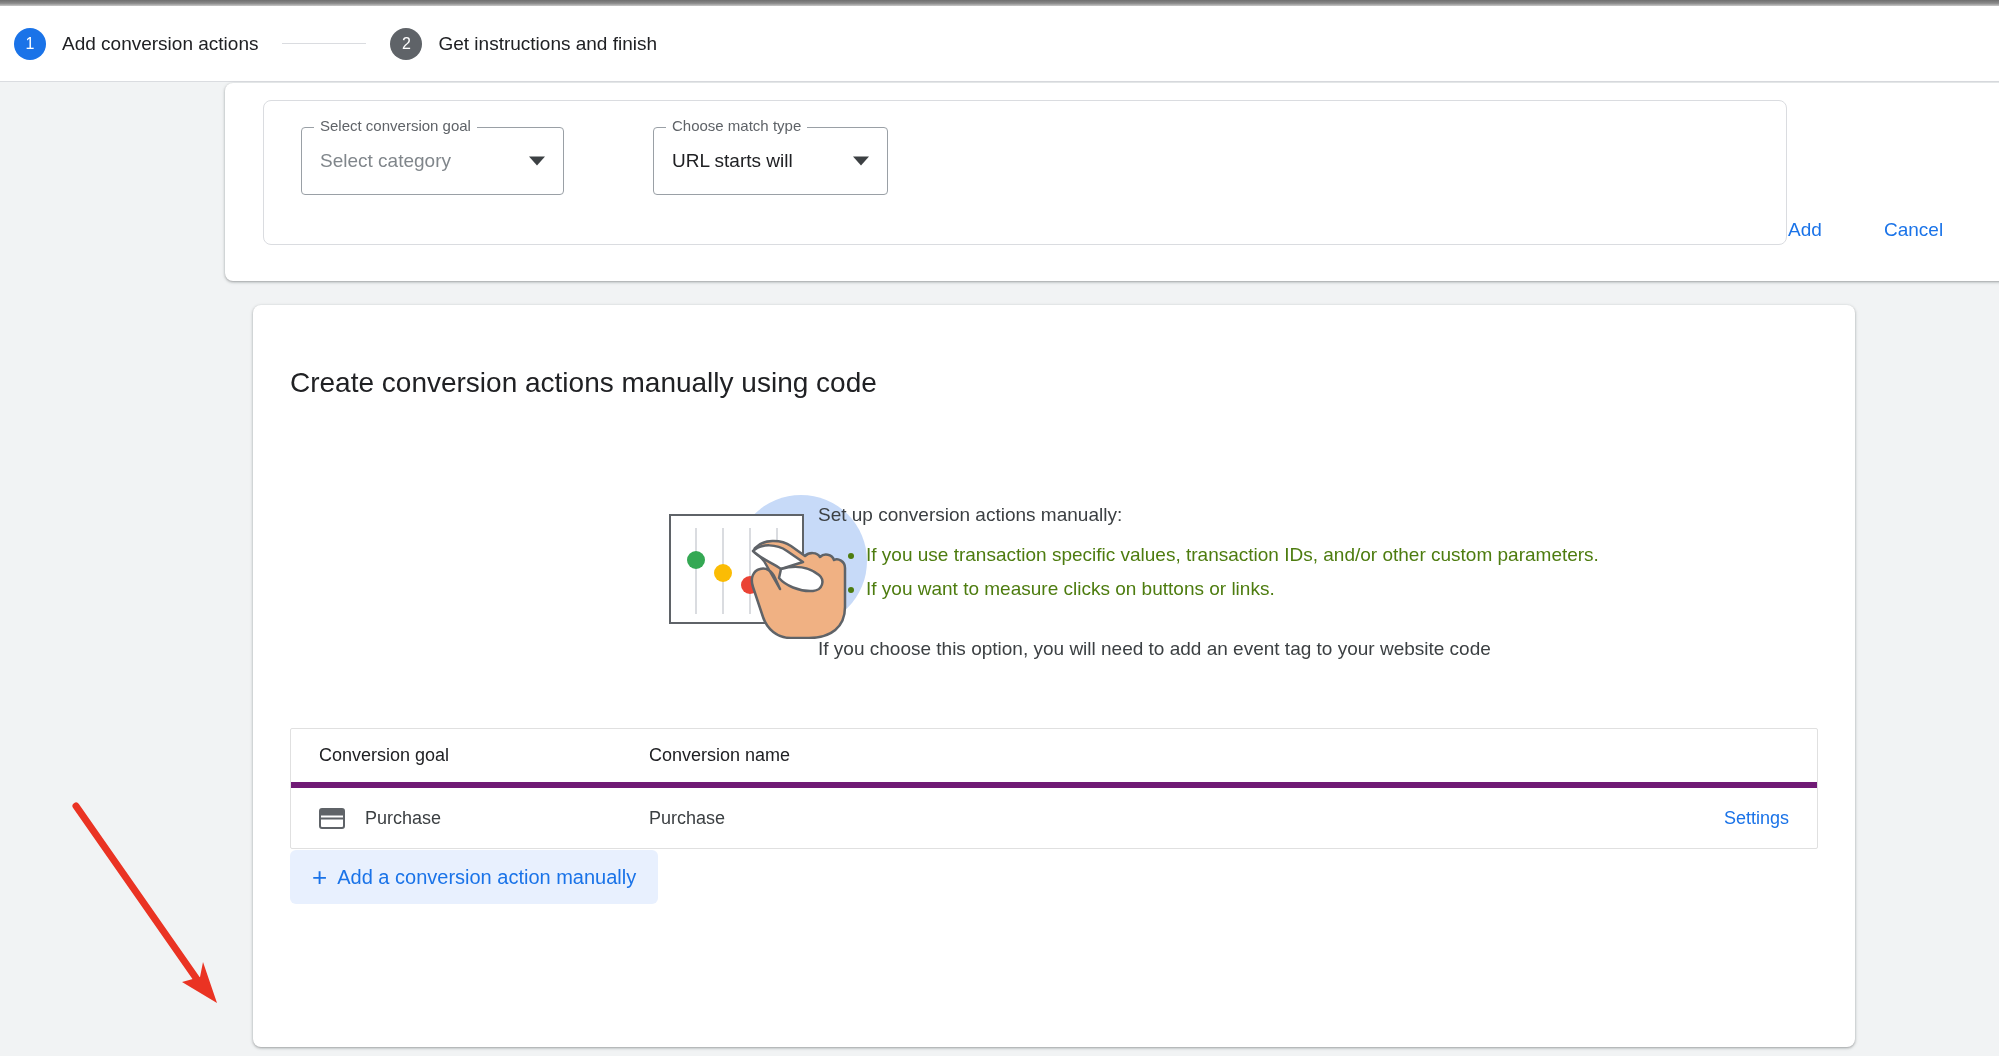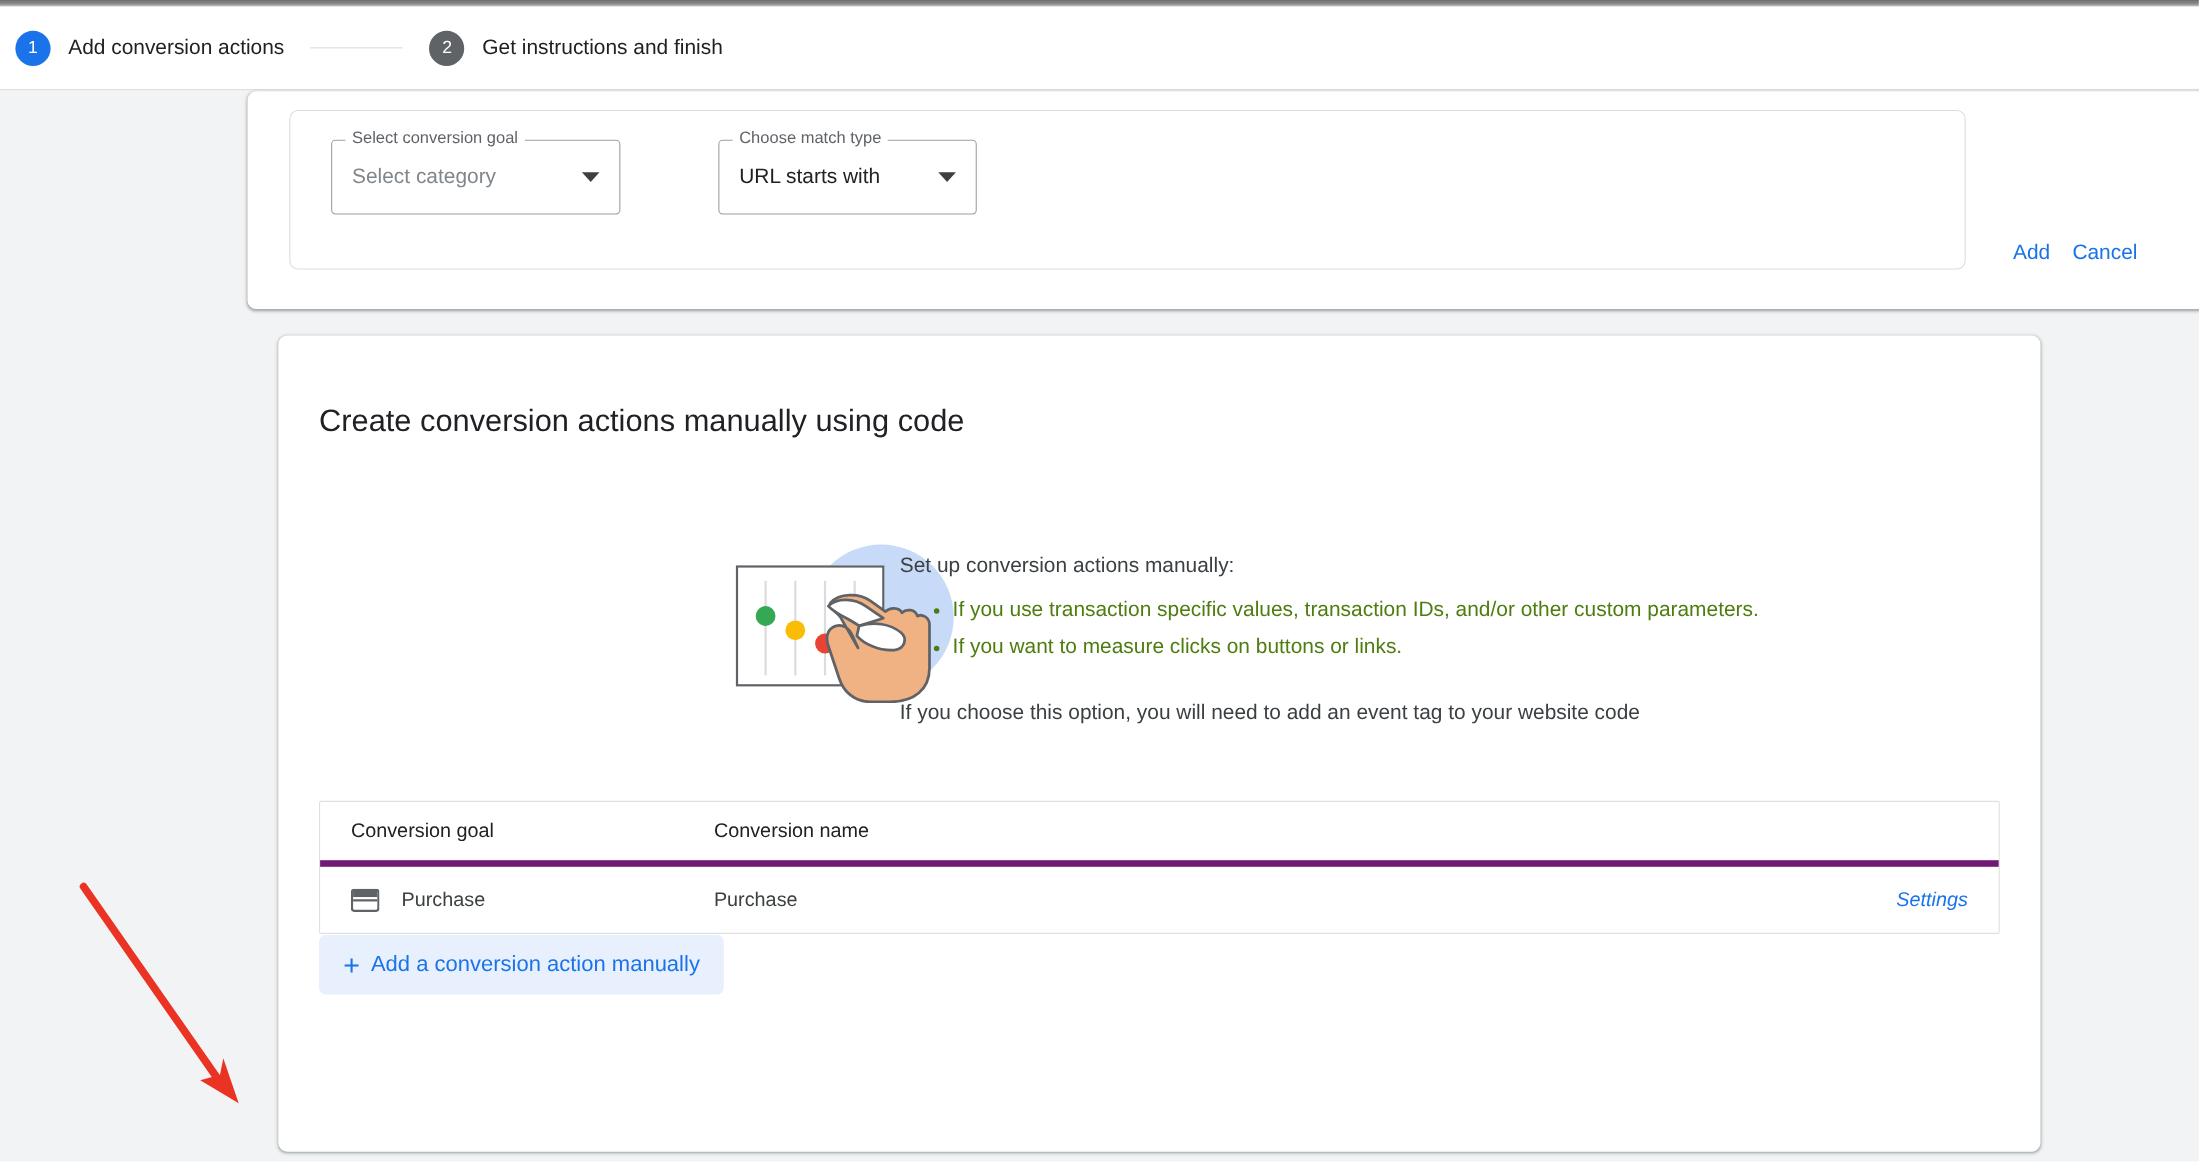--- a/index.html
+++ b/index.html
@@ -88,21 +88,21 @@
 
   #field-goal { left: 37px; top: 26px; width: 263px; }
   #field-match { left: 389px; top: 26px; width: 235px; }
   #field-url { left: 1005px; top: 20px; width: 506px; height: 62px; border-color: #bdc1c6; }
   #field-url .value { left: 20px; }
 
   .text-link {
     position: absolute; font-size: 19px; color: #1a73e8; cursor: pointer;
     background: none; border: none; font-family: inherit; white-space: nowrap;
   }
-  #link-add { left: 1563px; top: 136px; margin-left: 42px; }
+  #link-add { left: 1563px; top: 136px; }
   #link-cancel { left: 1659px; top: 136px; }
 
   
   #card-manual { left: 225px; top: 222px; width: 1602px; height: 742px; margin-left: 28px; }
 
   .card-title {
     position: absolute; left: 37px; top: 62px;
     font-size: 28px; color: #202124; font-weight: 400; white-space: nowrap;
   }
   #illustration { position: absolute; left: 410px; top: 182px; width: 190px; height: 152px; }
@@ -130,21 +130,21 @@
     position: absolute; left: 37px; top: 423px; width: 1528px;
     border: 1px solid #e0e0e0; border-radius: 2px; background: #ffffff;
   }
   .tbl-head {
     display: flex; align-items: center; height: 59px;
     border-bottom: 6px solid #701a75;
   }
   .tbl-row { display: flex; align-items: center; height: 60px; }
   .col-goal { width: 358px; padding-left: 28px; display: flex; align-items: center; }
   .col-name { width: 840px; }
-  .col-act  { flex: 1; text-align: right; padding-right: 28px; font-style: italic; }
+  .col-act  { flex: 1; text-align: right; padding-right: 28px; }
   .th { font-size: 18px; color: #202124; }
   .td { font-size: 18px; color: #3c4043; }
   .card-icon { width: 26px; height: 21px; margin-right: 20px; flex: none; }
 
   
   #btn-add-manual {
     position: absolute; left: 37px; top: 545px;
     height: 54px; padding: 0 22px;
     background: #e8f0fe; border: none; border-radius: 6px;
     display: flex; align-items: center; gap: 10px;
@@ -184,21 +184,21 @@
       <div class="inner-panel">
 
         <div class="outlined" id="field-goal">
           <span class="legend">Select conversion goal</span>
           <span class="value placeholder">Select category</span>
           <span class="caret"></span>
         </div>
 
         <div class="outlined" id="field-match">
           <span class="legend">Choose match type</span>
-          <span class="value filled">URL starts with</span>
+          <span class="value filled">URL starts will</span>
           <span class="caret"></span>
         </div>
 
 
       </div>
 
       <button class="text-link" id="link-add">Add</button>
       <button class="text-link" id="link-cancel">Cancel</button>
     </div>
 

